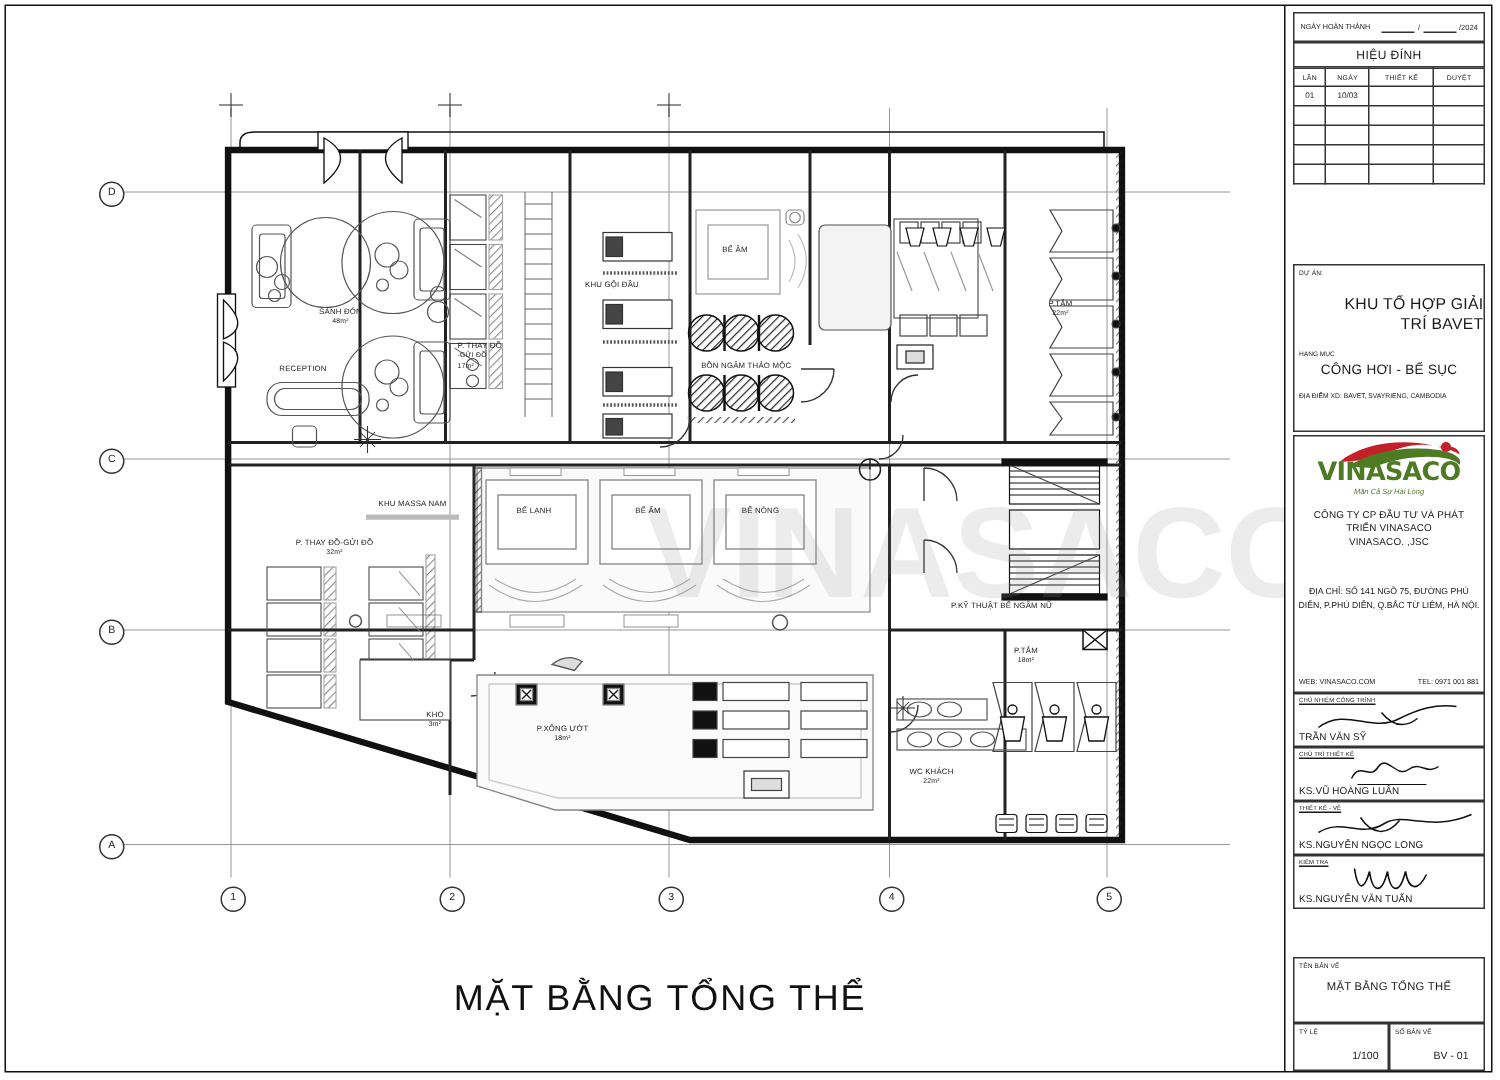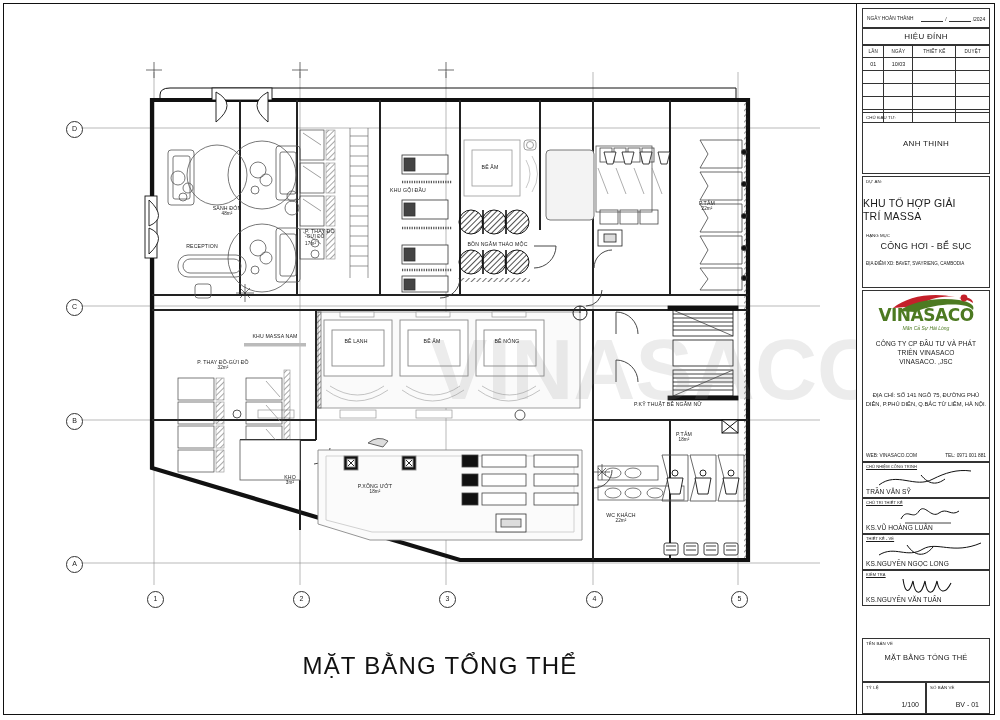--- a/index.html
+++ b/index.html
@@ -27,21 +27,21 @@
   .rev th,.rev td{border:.8px solid #333;font-weight:normal;font-size:4.6px;text-align:center;height:10px;}
   .rev th{height:9px;letter-spacing:.2px;}
   .rev td.v{font-size:5.4px;}
 
   
   .tb-inv{position:absolute;left:5px;top:108px;width:128px;height:62px;}
   .tb-inv .val{position:absolute;left:0;right:0;top:26px;text-align:center;font-size:8px;letter-spacing:.3px;}
 
   
   .tb-prj{position:absolute;left:5px;top:172px;width:128px;height:112px;}
-  .prj-name{position:absolute;left:0;right:0;top:20px;text-align:left;font-size:10.5px;line-height:13px;letter-spacing:.2px;}
+  .prj-name{position:absolute;left:0;right:0;top:20px;text-align:right;font-size:10.5px;line-height:13px;letter-spacing:.2px;}
   .prj-name .l2{display:block;}
   .hm-lbl{position:absolute;left:3px;top:56px;font-size:4.4px;}
   .hm-val{position:absolute;left:0;right:0;top:64px;text-align:center;font-size:9px;letter-spacing:.2px;}
   .loc{position:absolute;left:3px;right:3px;top:84px;font-size:4.5px;line-height:6.5px;}
 
   
   .tb-co{position:absolute;left:5px;top:286px;width:128px;height:172px;}
   .logo{position:absolute;left:0;right:0;top:3px;height:44px;}
   .logo-txt{position:absolute;left:0;right:0;top:14px;text-align:center;font-size:17px;font-weight:bold;letter-spacing:-.5px;font-family:"DejaVu Sans",sans-serif;}
   .logo-slogan{position:absolute;left:0;right:0;top:34px;text-align:center;font-size:5px;font-style:italic;}
@@ -549,30 +549,26 @@
         <tr>
               <td></td>
               <td></td>
               <td></td>
               <td></td>
             </tr>
       </tbody>
         </table>
     </div>
 
-    <div class="tb-box tb-inv">
-      <div class="lbl">CHỦ ĐẦU TƯ:</div>
-      <div class="val">ANH THỊNH</div>
-    </div>
 
     <div class="tb-box tb-prj">
       <div class="lbl">DỰ ÁN:</div>
       <div class="prj-name">
         <span>KHU TỔ HỢP GIẢI</span>
-        <span class="l2">TRÍ MASSA</span>
+        <span class="l2">TRÍ BAVET</span>
       </div>
       <div class="hm-lbl">HẠNG MỤC</div>
       <div class="hm-val">CÔNG HƠI - BỂ SỤC</div>
       <div class="loc">ĐỊA ĐIỂM XD: BAVET, SVAYRIENG, CAMBODIA</div>
     </div>
 
     <div class="tb-box tb-co">
       <div class="logo">
         <svg width="128" height="22" viewBox="0 0 128 22">
           <path d="M30 14 C44 2 70 -2 92 3 C80 1 64 5 56 12 Z" fill="#c4202a"></path>

